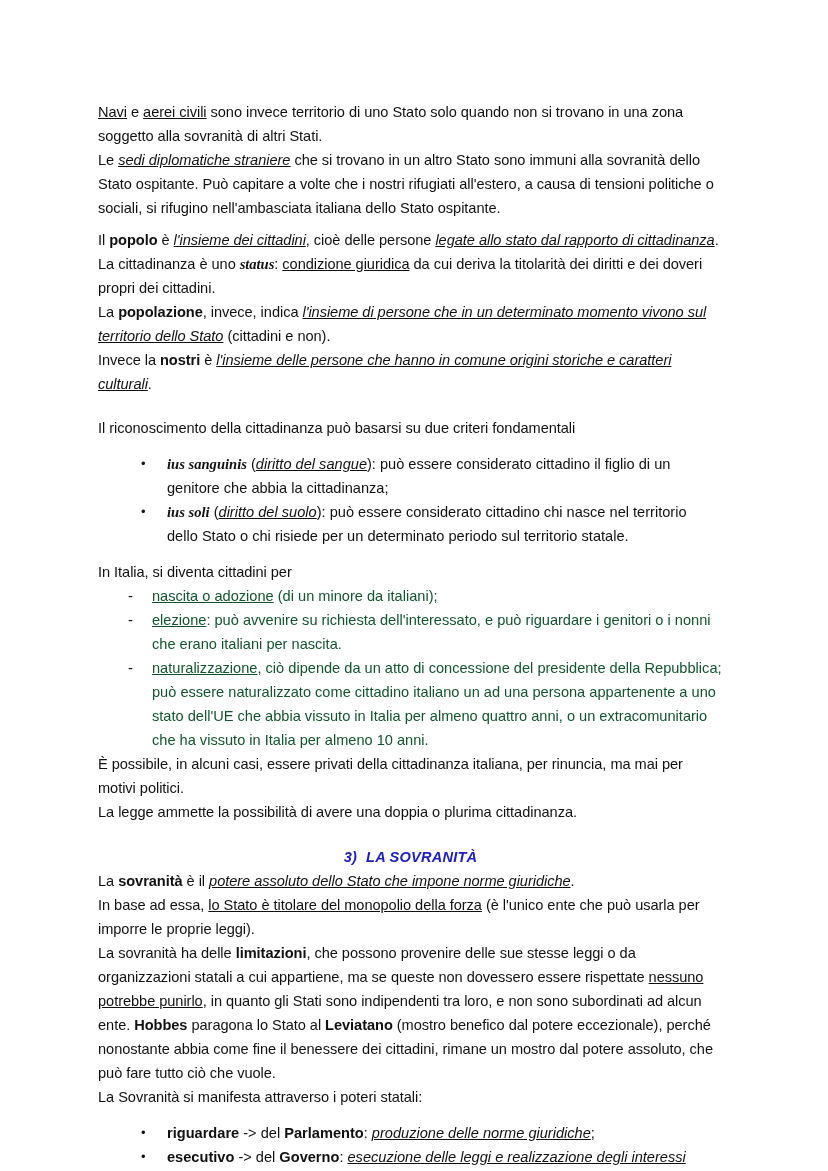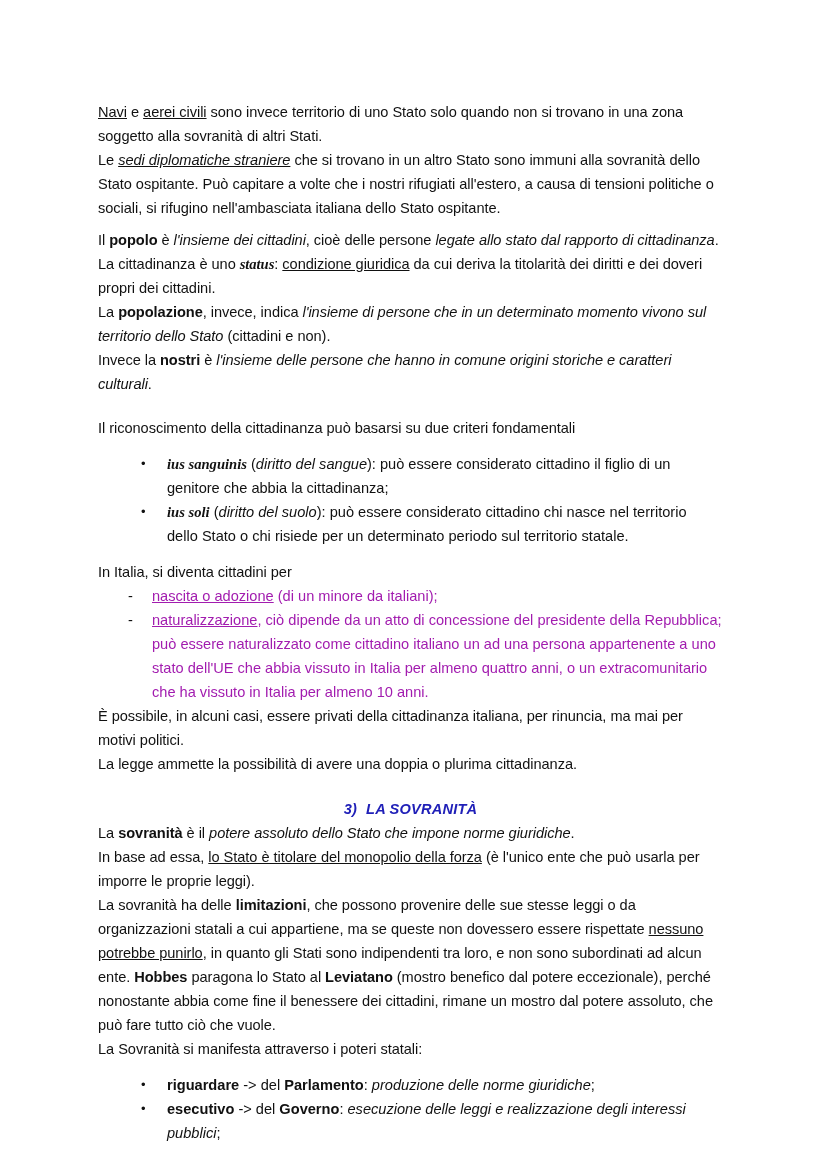--- a/index.html
+++ b/index.html
@@ -73,34 +73,34 @@
   ul.dashes {
     margin: 0;
     padding: 0;
     list-style: none;
   }
   ul.dashes > li {
     position: relative;
     padding-left: 54px;
     font-size: 14.6px;
     line-height: 24px;
-    color: #a21caf;
+    color: #14532d;
   }
   ul.dashes > li::before {
     content: "-";
     position: absolute;
     left: 30px;
     top: 0;
     font-size: 14.6px;
     line-height: 24px;
     color: #111111;
   }
 
   b { font-weight: bold; }
-  i { font-style: italic; }
+  i { font-style: italic; text-decoration: underline; }
   u { text-decoration: underline; text-underline-offset: 1px; }
   .bi { font-weight: bold; font-style: italic; font-family: Liberation Serif, serif; }
 </style>
 </head>
 <body>
 
 <div class="page">
   <div class="content">
 
     <p class="para"><u>Navi</u> e <u>aerei civili</u> sono invece territorio di uno Stato solo quando non si trovano in una zona soggetto alla sovranità di altri Stati.</p>
@@ -124,20 +124,21 @@
 
     <ul class="bullets">
       <li><span class="bi">ius sanguinis</span> (<i>diritto del sangue</i>): può essere considerato cittadino il figlio di un genitore che abbia la cittadinanza;</li>
       <li><span class="bi">ius soli</span> (<i>diritto del suolo</i>): può essere considerato cittadino chi nasce nel territorio dello Stato o chi risiede per un determinato periodo sul territorio statale.</li>
     </ul>
 
     <p class="para">In Italia, si diventa cittadini per</p>
 
     <ul class="dashes">
       <li><u>nascita o adozione</u> (di un minore da italiani);</li>
+      <li><u>elezione</u>: può avvenire su richiesta dell'interessato, e può riguardare i genitori o i nonni che erano italiani per nascita.</li>
       <li><u>naturalizzazione</u>, ciò dipende da un atto di concessione del presidente della Repubblica; può essere naturalizzato come cittadino italiano un ad una persona appartenente a uno stato dell'UE che abbia vissuto in Italia per almeno quattro anni, o un extracomunitario che ha vissuto in Italia per almeno 10 anni.</li>
     </ul>
 
     <p class="para">È possibile, in alcuni casi, essere privati della cittadinanza italiana, per rinuncia, ma mai per motivi politici.</p>
 
     <p class="para">La legge ammette la possibilità di avere una doppia o plurima cittadinanza.</p>
 
     <div class="gap-heading-top"></div>
 
     <p class="heading"><span class="num">3)</span><span>LA SOVRANITÀ</span></p>

